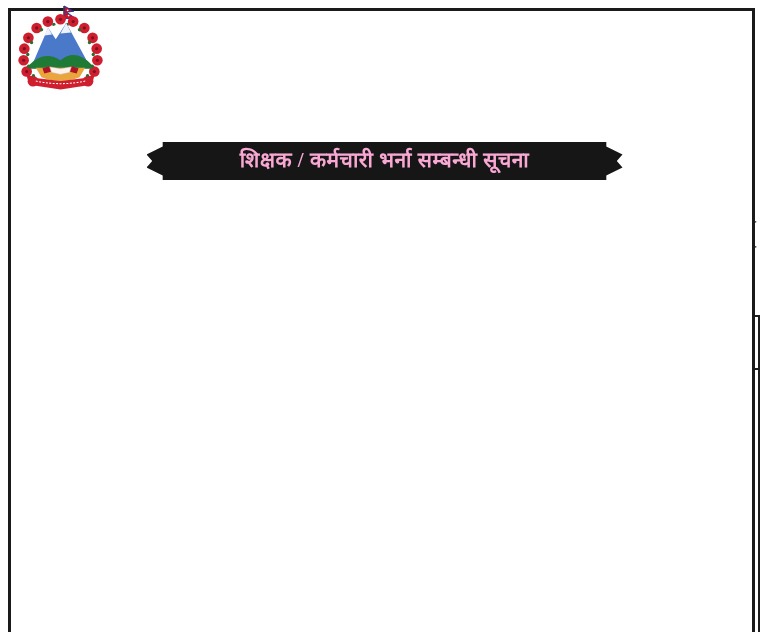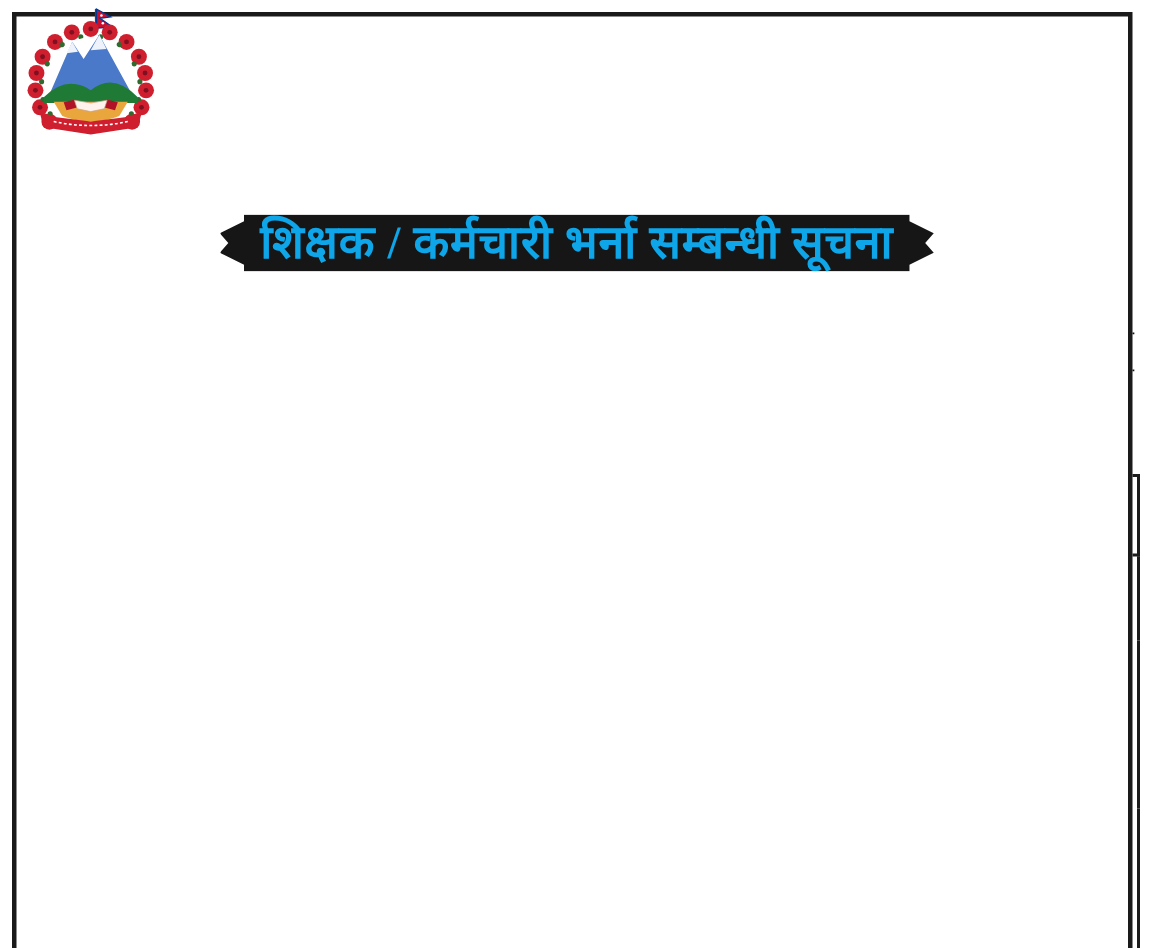--- a/index.html
+++ b/index.html
@@ -17,21 +17,21 @@
     position:absolute;left:13px;top:3px;width:95px;height:101px;z-index:5;
   }
   .header{ text-align:center; padding-top:11px; }
   .org-name{ font-size:24px; font-weight:bold; letter-spacing:.5px; }
   .dept-name{ font-size:19px; font-weight:bold; margin-top:8px; }
   .place{ font-size:15px; font-weight:bold; margin-top:10px; }
   .province{ font-size:13.5px; font-weight:bold; margin-top:7px; }
   .ribbon-wrap{ text-align:center; margin-top:9px; }
   .ribbon{
     display:inline-block; width:476px; height:38px; line-height:37px;
-    background:#161616; color:#0ea5e9; font-size:31px; font-weight:bold;
+    background:#161616; color:#f9a8d4; font-size:21px; font-weight:bold;
     letter-spacing:.5px;
     clip-path:polygon(3.4% 0%,96.6% 0%,96.6% 12%,100% 33%,98.8% 50%,100% 67%,96.6% 88%,96.6% 100%,3.4% 100%,3.4% 88%,0% 67%,1.2% 50%,0% 33%,3.4% 12%);
     text-align:center;
   }
   .date-line{
     text-align:center; margin-top:7px; font-size:15.5px; font-weight:bold;
     text-decoration:underline; text-underline-offset:3px;
   }
   .body-par{
     margin:4px 13px 0 13px; font-size:15.5px; line-height:25px;

